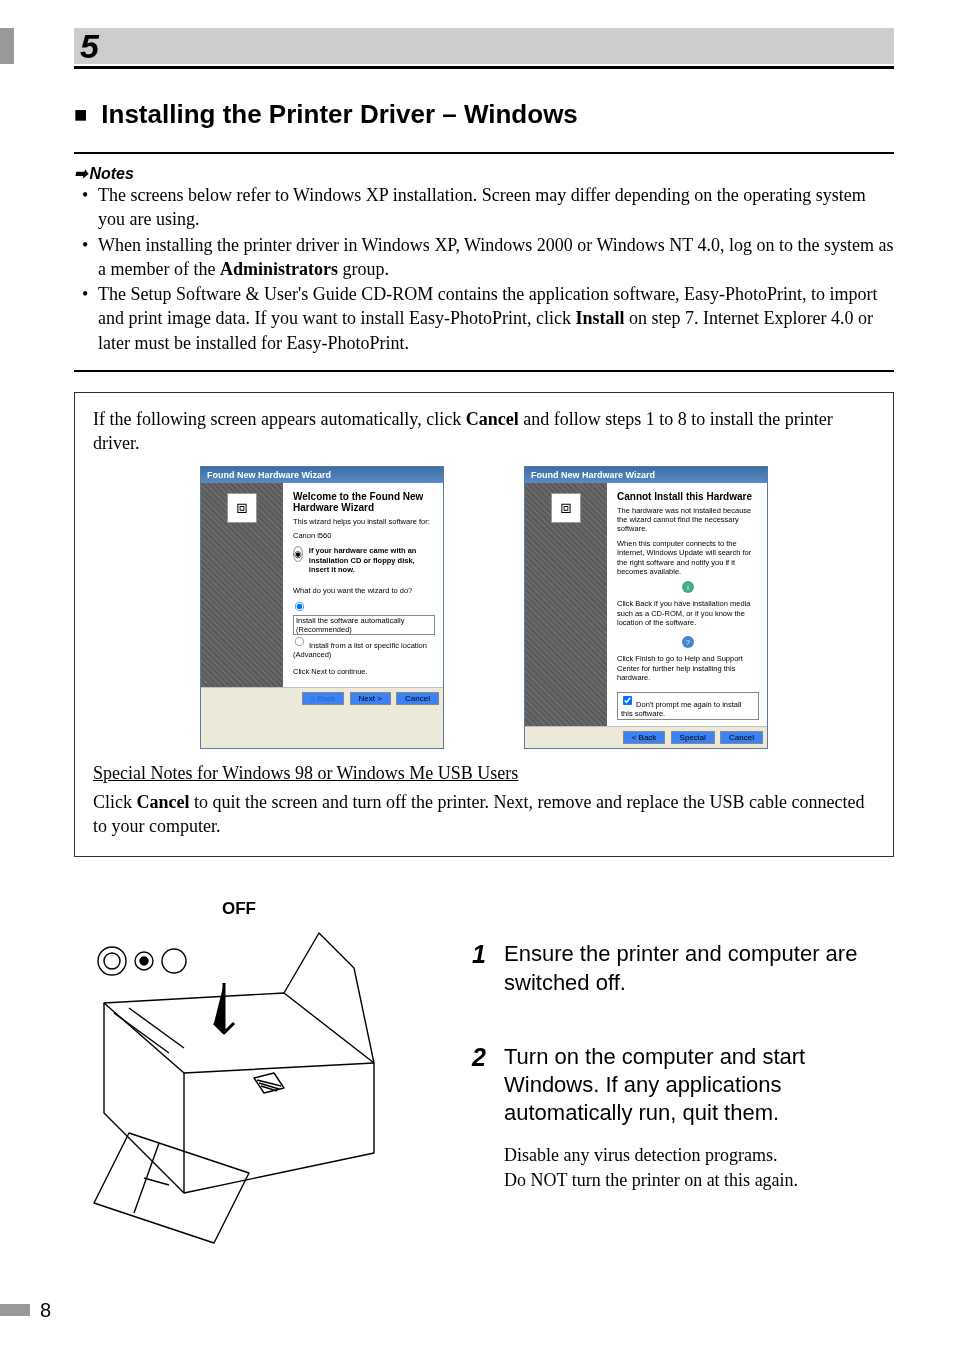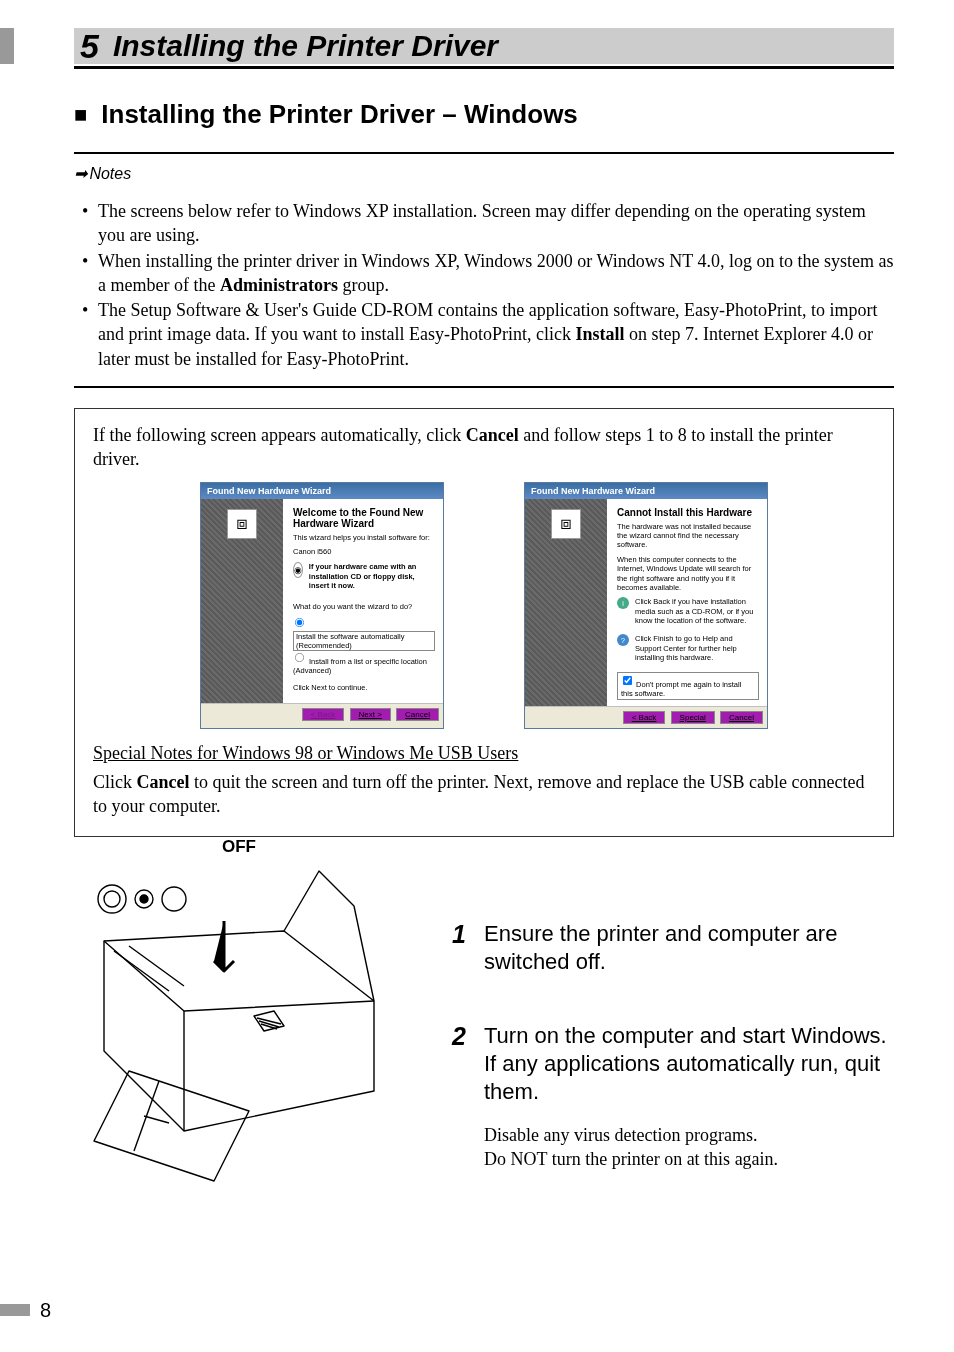--- a/index.html
+++ b/index.html
@@ -54,38 +54,39 @@
       font-weight: bold;
     }
     .notes-divider {
       border-top: 2px solid #000;
       border-bottom: 2px solid #000;
       padding: 10px 0 14px 0;
       margin-bottom: 20px;
     }
     .notes-heading {
       font-family: Arial, sans-serif;
-      font-weight: normal;
+      font-weight: bold;
       font-style: italic;
       font-size: 16px;
-      margin-bottom: 16px;
+      margin-bottom: 0;
     }
     .notes-heading .arrow { margin-right: 2px; }
     .notes-list { list-style: none; padding-left: 8px; }
     .notes-list li {
       font-size: 18px;
       line-height: 1.35;
       position: relative;
       padding-left: 16px;
       margin-bottom: 1px;
     }
     .notes-list li::before { content: "•"; position: absolute; left: 0; }
     .callout-box {
       border: 1px solid #333;
       padding: 14px 18px 18px 18px;
+      margin-bottom: 42px;
     }
     .callout-box .co-text { font-size: 18px; line-height: 1.35; margin-bottom: 10px; }
     .dialogs-row { display: flex; justify-content: center; gap: 80px; margin-bottom: 14px; }
     .wizard {
       width: 244px;
       border: 1px solid #5b7aa0;
       font-family: Tahoma, Arial, sans-serif;
       font-size: 8px;
       background: #ece9d8;
     }
@@ -111,35 +112,35 @@
     }
     .wizard .wright { flex: 1; padding: 8px 8px 6px 10px; color: #000; }
     .wizard .wright .wh { font-weight: bold; font-size: 10px; margin-bottom: 4px; }
     .wizard .wright p { font-size: 7.5px; line-height: 1.25; margin-bottom: 5px; }
     .wizard .wbuttons {
       background: #ece9d8; border-top: 1px solid #c0c0c0;
       padding: 4px; text-align: right;
     }
     .wizard .wbuttons button {
       font-size: 8px; padding: 1px 8px; margin-left: 3px;
-      background: #a21caf; border: 1px solid #888; text-decoration: underline;
+      background: #3b82f6; border: 1px solid #888;
     }
     .wizard .cd-row { display:flex; gap:6px; align-items:flex-start; margin: 6px 0; }
     .wizard .cd-row .cd { width:16px;height:16px;border:1px solid #999;border-radius:50%;display:flex;align-items:center;justify-content:center;font-size:9px;}
     .wizard input[type=radio]{ transform: scale(0.7); margin-right:3px; }
     .wizard .radio-opt { font-size: 7.5px; }
     .wizard .radio-opt.boxed { border:1px solid #888; padding:0 2px; display:inline-block; }
-    .wizard .info-row { display:flex; gap:6px; align-items:flex-start; margin:4px 0; }
+    .wizard .info-row { display:flex; gap:6px; align-items:center; margin:4px 0;flex-direction:column; }
     .wizard .info-row .ii { width:12px;height:12px;border-radius:50%;background:#4a8;display:flex;align-items:center;justify-content:center;color:#fff;font-size:7px;flex-shrink:0;}
     .wizard .checkbox-row { border:1px solid #888;padding:1px 3px;font-size:7.5px; }
     .wizard .checkbox-row input { transform:scale(0.7); }
     .special-heading { text-decoration: underline; font-size: 18px; margin-bottom: 6px; }
     .special-body { font-size: 18px; line-height: 1.35; }
 
-    .lower-cols { display: flex; gap: 48px; align-items: flex-end; }
+    .lower-cols { display: flex; gap: 68px; align-items: center; }
     .lower-left { width: 330px; }
     .off-label { font-family: Arial, sans-serif; font-weight: bold; font-size: 17px; text-align:center; margin-bottom: 4px; }
     .printer-illus { width: 330px; height: 340px; position: relative; }
     .printer-illus svg { width: 100%; height: 100%; }
 
     .steps { flex: 1; }
     .step { display: flex; margin-bottom: 30px; }
     .step .sn {
       font-family: Arial, sans-serif; font-style: italic; font-weight: bold;
       font-size: 25px; width: 32px; flex-shrink: 0;
@@ -157,21 +158,20 @@
     .page-num::before {
       content:""; position:absolute; left:-40px; top:5px; width:30px; height:12px; background:#999;
     }
   </style>
 </head>
 <body>
 
 <div class="chapter-header">
   <div class="gray-bar">
     <span class="chnum">5</span>
-    <span class="chtitle">Installing the Printer Driver</span>
   </div>
 </div>
 
 <div class="section-row">
   <span class="sq">■</span>
   <h2>Installing the Printer Driver – Windows</h2>
 </div>
 
 <div class="notes-divider">
   <div class="notes-heading">

